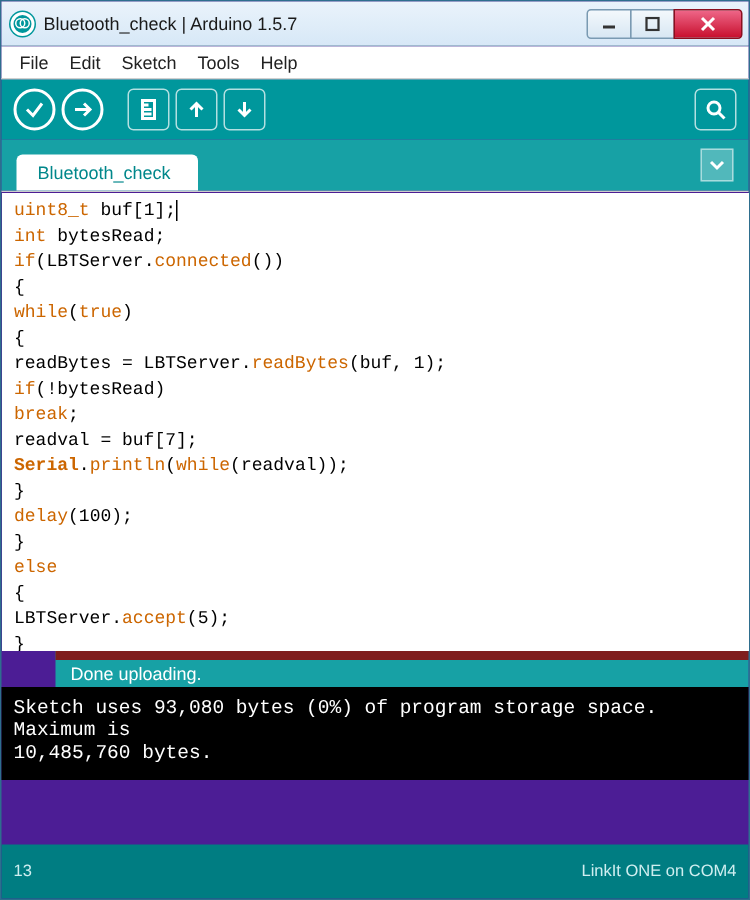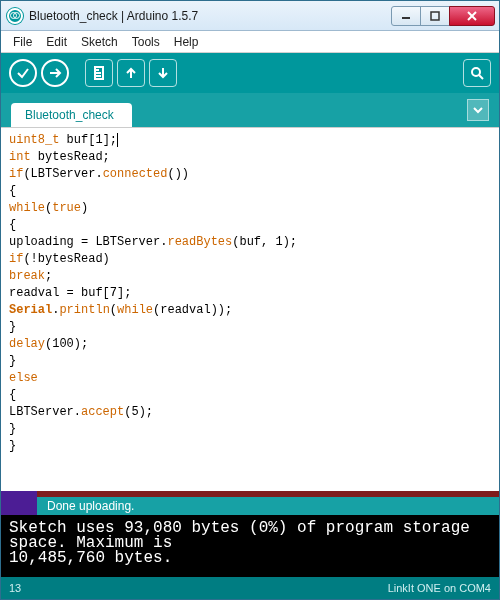--- a/index.html
+++ b/index.html
@@ -147,33 +147,34 @@
     font-size:12px;
     border-top:6px solid #7f1d1d;
     margin-left:36px;
   }
   
   .console {
     height:62px;
     background:#000;
     color:#fff;
     font-family: Consolas, "Courier New", monospace;
-    font-size:16px;
+    font-size:13px;
     padding:6px 8px;
     overflow:auto;
     line-height:15px;
   }
   
   .footer {
-    height:22px;
+    height:36px;
     background:#007d82;
     color:#cfeef0;
     display:flex; align-items:center;
     padding:0 8px;
     font-size:11px;
+    margin-top:43px;
   }
   .footer .right { margin-left:auto; }
   
   .code-wrap::-webkit-scrollbar, .console::-webkit-scrollbar { width:16px; }
   .code-wrap::-webkit-scrollbar-track { background:#f0f0f0; }
   .code-wrap::-webkit-scrollbar-thumb { background:#c2c2c2; border:1px solid #a0a0a0; }
 </style>
 </head>
 <body>
 
@@ -261,21 +262,21 @@
     </div>
   </div>
 
   <div class="code-wrap">
 <pre class="code"><span class="kw">uint8_t</span><span> buf[1];</span><span class="caret"></span>
 <span class="kw">int</span><span> bytesRead;</span>
 <span class="kw">if</span><span>(LBTServer.</span><span class="fn">connected</span><span>())</span>
 <span>{</span>
 <span class="kw">while</span><span>(</span><span class="kw">true</span><span>)</span>
 <span>{</span>
-<span>uploading = LBTServer.</span><span class="fn">readBytes</span><span>(buf, 1);</span>
+<span>readBytes = LBTServer.</span><span class="fn">readBytes</span><span>(buf, 1);</span>
 <span class="kw">if</span><span>(!bytesRead)</span>
 <span class="kw">break</span><span>;</span>
 <span>readval = buf[7];</span>
 <span class="obj">Serial</span><span>.</span><span class="fn">println</span><span>(</span><span class="kw">while</span><span>(readval));</span>
 <span>}</span>
 <span class="fn">delay</span><span>(100);</span>
 <span>}</span>
 <span class="kw">else</span>
 <span>{</span>
 <span>LBTServer.</span><span class="fn">accept</span><span>(5);</span>

